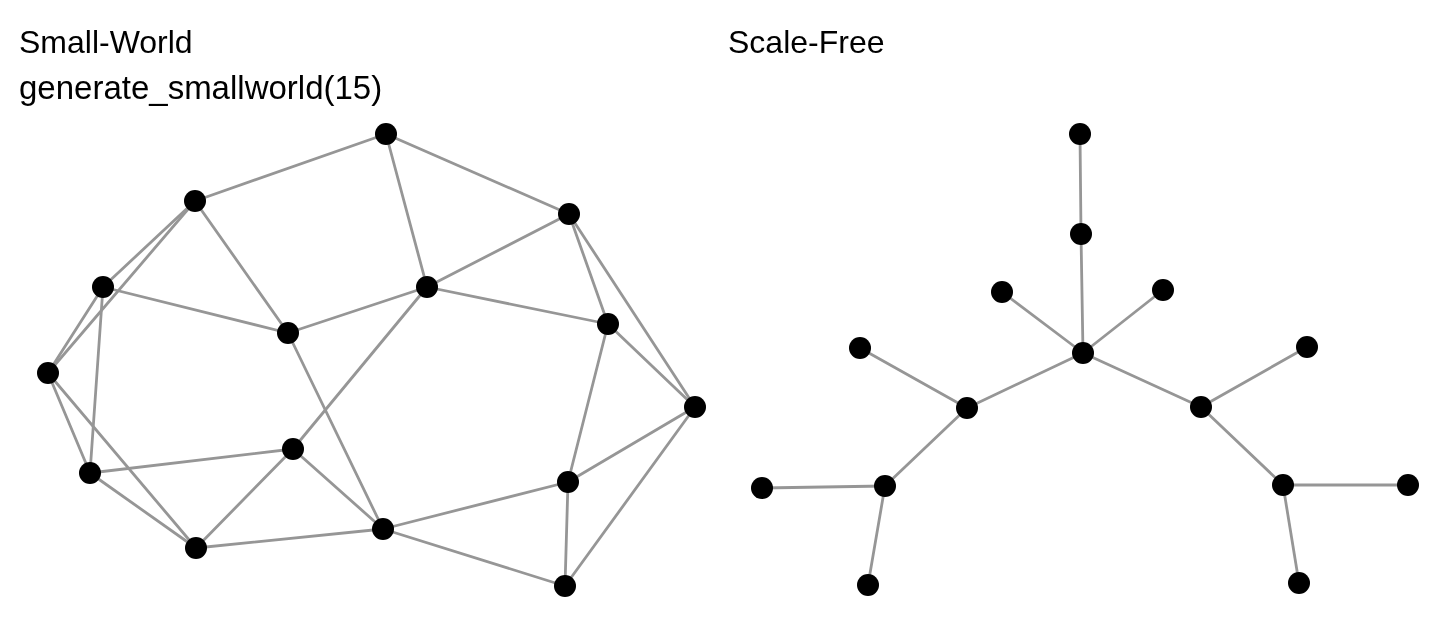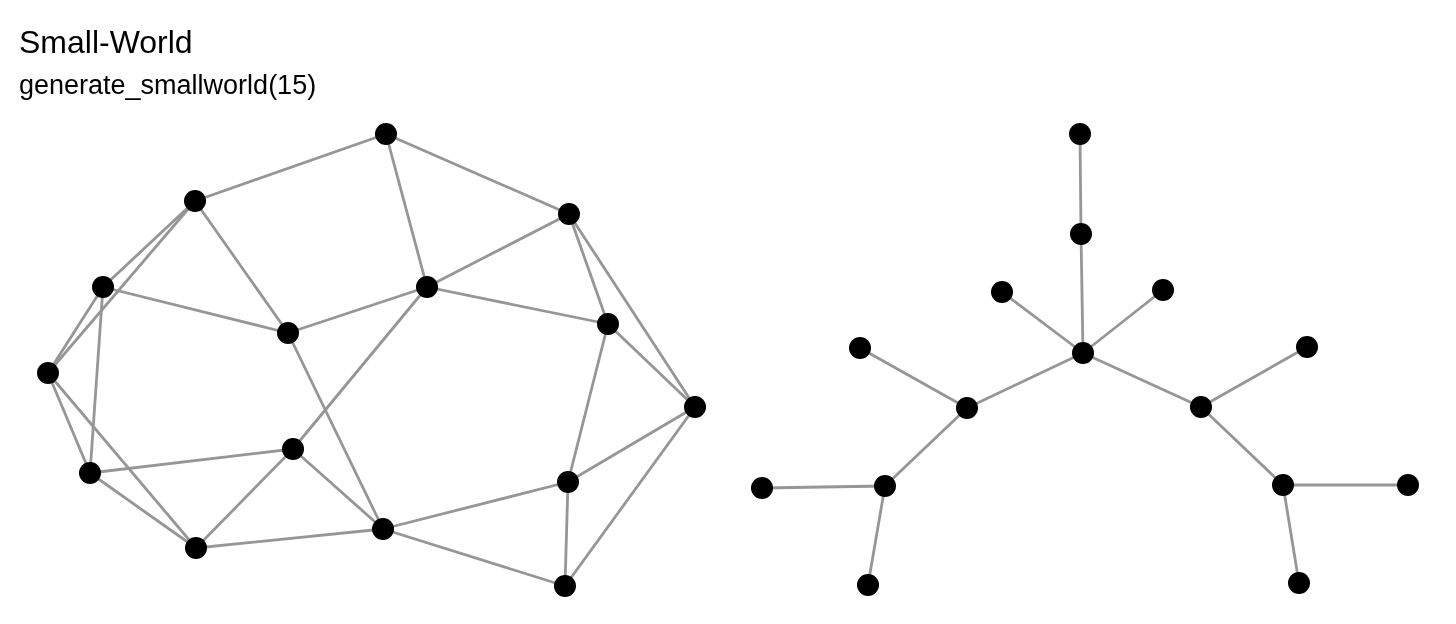--- a/index.html
+++ b/index.html
@@ -25,21 +25,21 @@
     top: 26px;
     font-size: 32px;
     line-height: 1.05;
     color: #000000;
     white-space: nowrap;
     letter-spacing: 0px;
   }
   .panel-subtitle {
     position: absolute;
     top: 71px;
-    font-size: 27px;
+    font-size: 33px;
     line-height: 1.05;
     color: #000000;
     white-space: nowrap;
   }
   .panel-title.left, .panel-subtitle.left { left: 19px; }
   .panel-title.right, .panel-subtitle.right { left: 728px; }
 </style>
 </head>
 <body>
 
@@ -122,14 +122,15 @@
         <circle cx="1307" cy="347" r="11" fill="#000000"></circle>
         <circle cx="1283" cy="485" r="11" fill="#000000"></circle>
         <circle cx="1408" cy="485" r="11" fill="#000000"></circle>
         <circle cx="1299" cy="583" r="11" fill="#000000"></circle>
       </g>
   </svg>
 
   <div class="panel-title left">Small-World</div>
   <div class="panel-subtitle left">generate_smallworld(15)</div>
 
+  <div class="panel-title right">Scale-Free</div>
 
 </div>
 
 </body></html>

